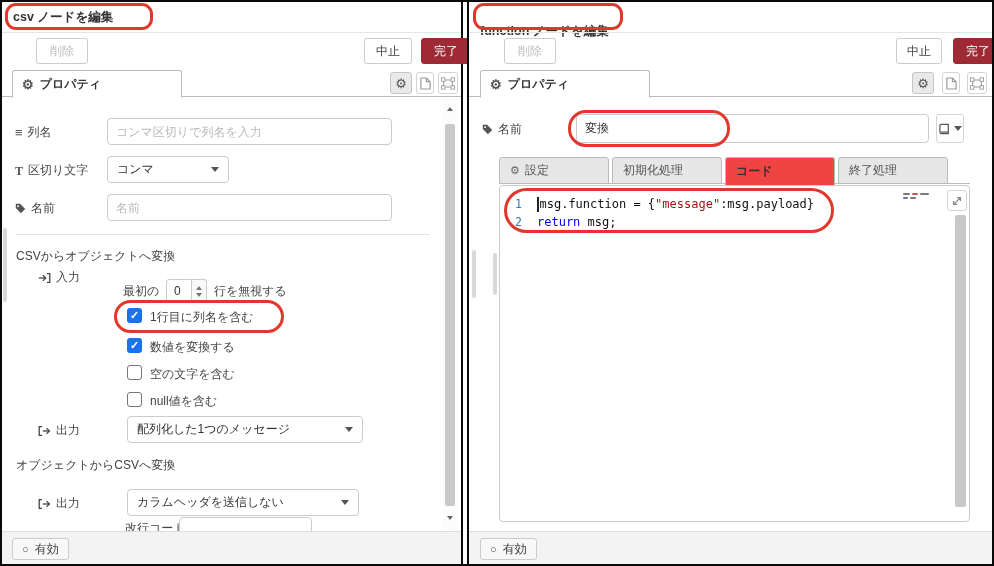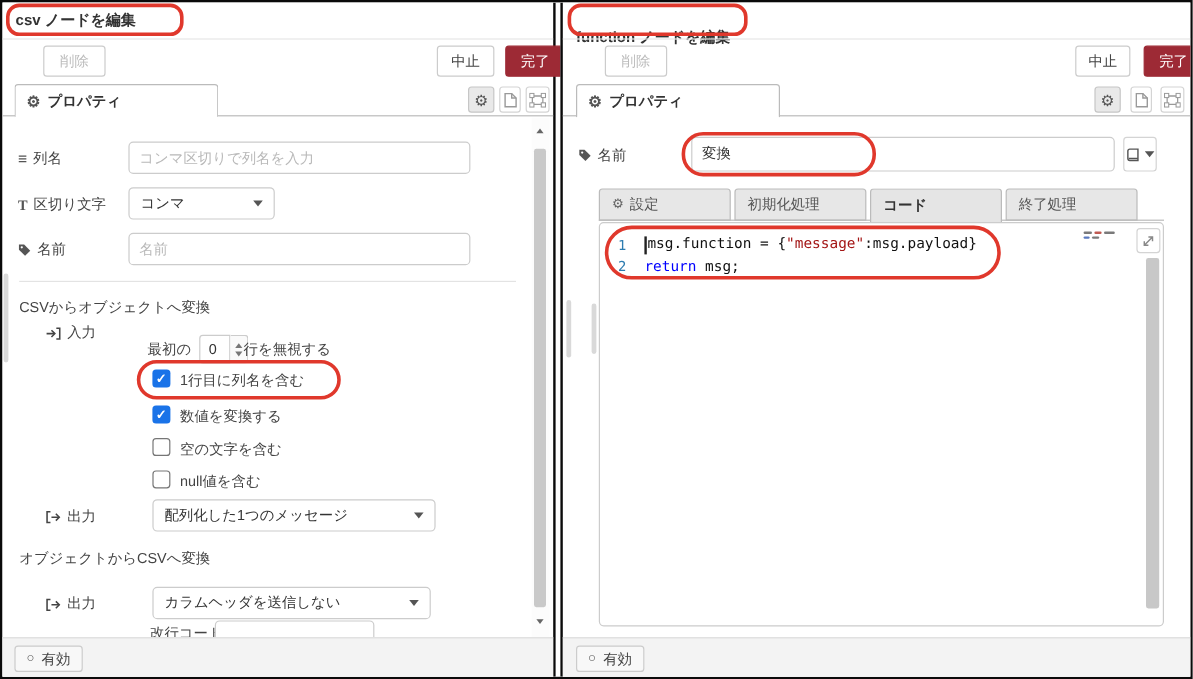--- a/index.html
+++ b/index.html
@@ -59,21 +59,21 @@
   .edge-thumb { background:#d9d9d9; border-radius:2px; }
 
   .footer { left:0; right:0; top:529px; height:33px; background:#f3f3f3; border-top:1px solid #ddd; }
   .btn-enabled { display:flex; align-items:center; gap:6px; padding:0 9px; height:22px;
                  border:1px solid #ccc; border-radius:3px; background:#f8f8f8; font-size:12px; color:#444; }
   .circle-glyph { font-size:11px; color:#555; line-height:1; }
 
   .tab2 { position:absolute; top:155px; width:110px; height:27px; display:flex; align-items:center;
           padding-left:10px; gap:5px; font-size:12px; color:#555; background:#e7e7e7;
           border:1px solid #bbb; border-radius:3px 3px 0 0; }
-  .tab2.active { background:#e5e5e5; border-bottom:none; height:28px; font-weight:bold; color:#333; z-index:3; }
+  .tab2.active { background:#ef4444; border-bottom:none; height:28px; font-weight:bold; color:#333; z-index:3; }
   .tabline { position:absolute; top:181px; height:1px; background:#bbb; z-index:1; }
 
   .editor { border:1px solid #ccc; border-radius:4px; background:#fff; }
   .code-line { position:absolute; left:0; right:0; height:18px; display:flex; align-items:center;
                font-family:"DejaVu Sans Mono",monospace; font-size:12px; color:#111; white-space:pre; }
   .lnum { width:22px; text-align:right; color:#2d7cb0; font-size:11.5px; flex:none; }
   .codetext { margin-left:15px; }
   .tok-string { color:#a31515; }
   .tok-keyword { color:#0000ff; }
   .cursor { width:1.5px; height:15px; background:#222; }
@@ -153,21 +153,21 @@
           <path d="M11 1.5 h3.5 v11 H11" fill="none" stroke="#444" stroke-width="1.6"></path>
         </svg>
       <span>入力</span>
     </div>
     <span class="abs txt" style="left:121px; top:281px;">最初の</span>
     <div class="abs numbox" style="left:164px; top:277px; width:26px; height:24px;">0</div>
     <div class="abs spinner" style="left:190px; top:277px; width:15px; height:24px;">
       <span class="tri-up"></span>
       <span class="tri-down"></span>
     </div>
-    <span class="abs txt" style="left:201px; top:281px;">行を無視する</span>
+    <span class="abs txt" style="left:212px; top:281px;">行を無視する</span>
 
     <div class="abs checkbox on" style="left:125px; top:306px;">
         <span>✓</span>
       </div>
     <span class="abs txt" style="left:148px; top:307px;">1行目に列名を含む</span>
     <div class="ann" style="left:112px; top:298px; width:170px; height:33px; border-radius:17px;"></div>
 
     <div class="abs checkbox on" style="left:125px; top:336px;">
         <span>✓</span>
       </div>

